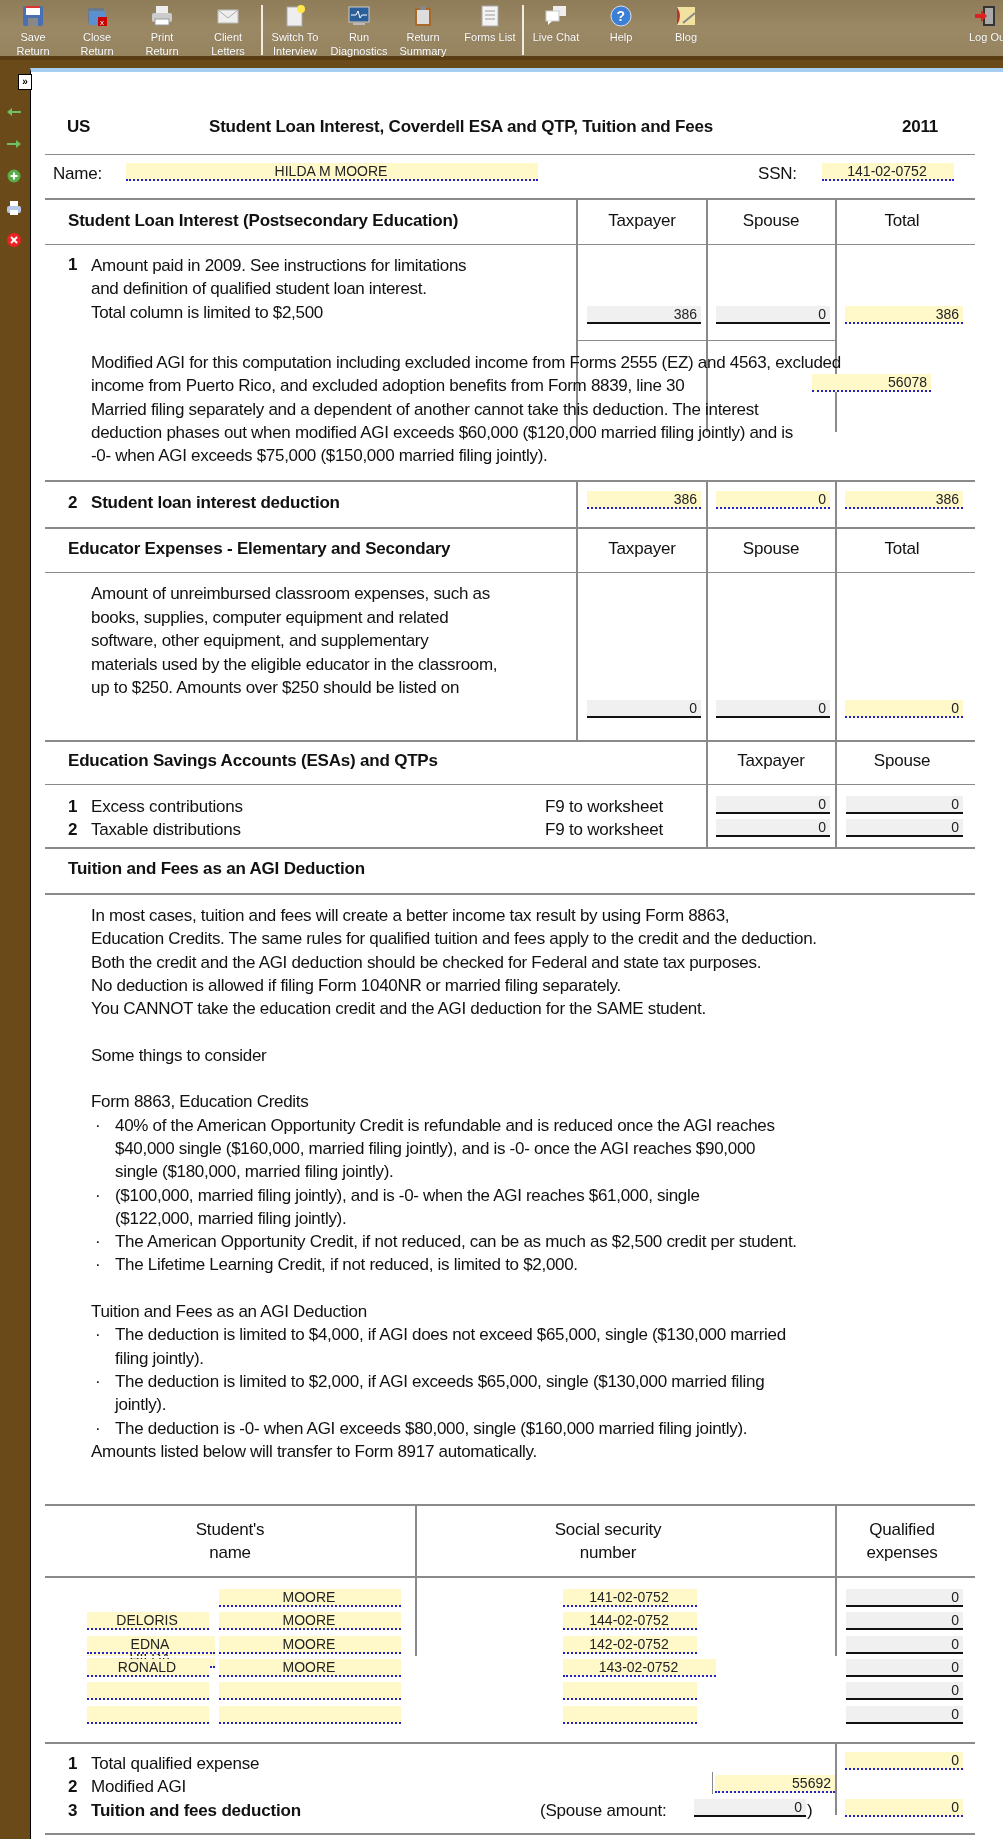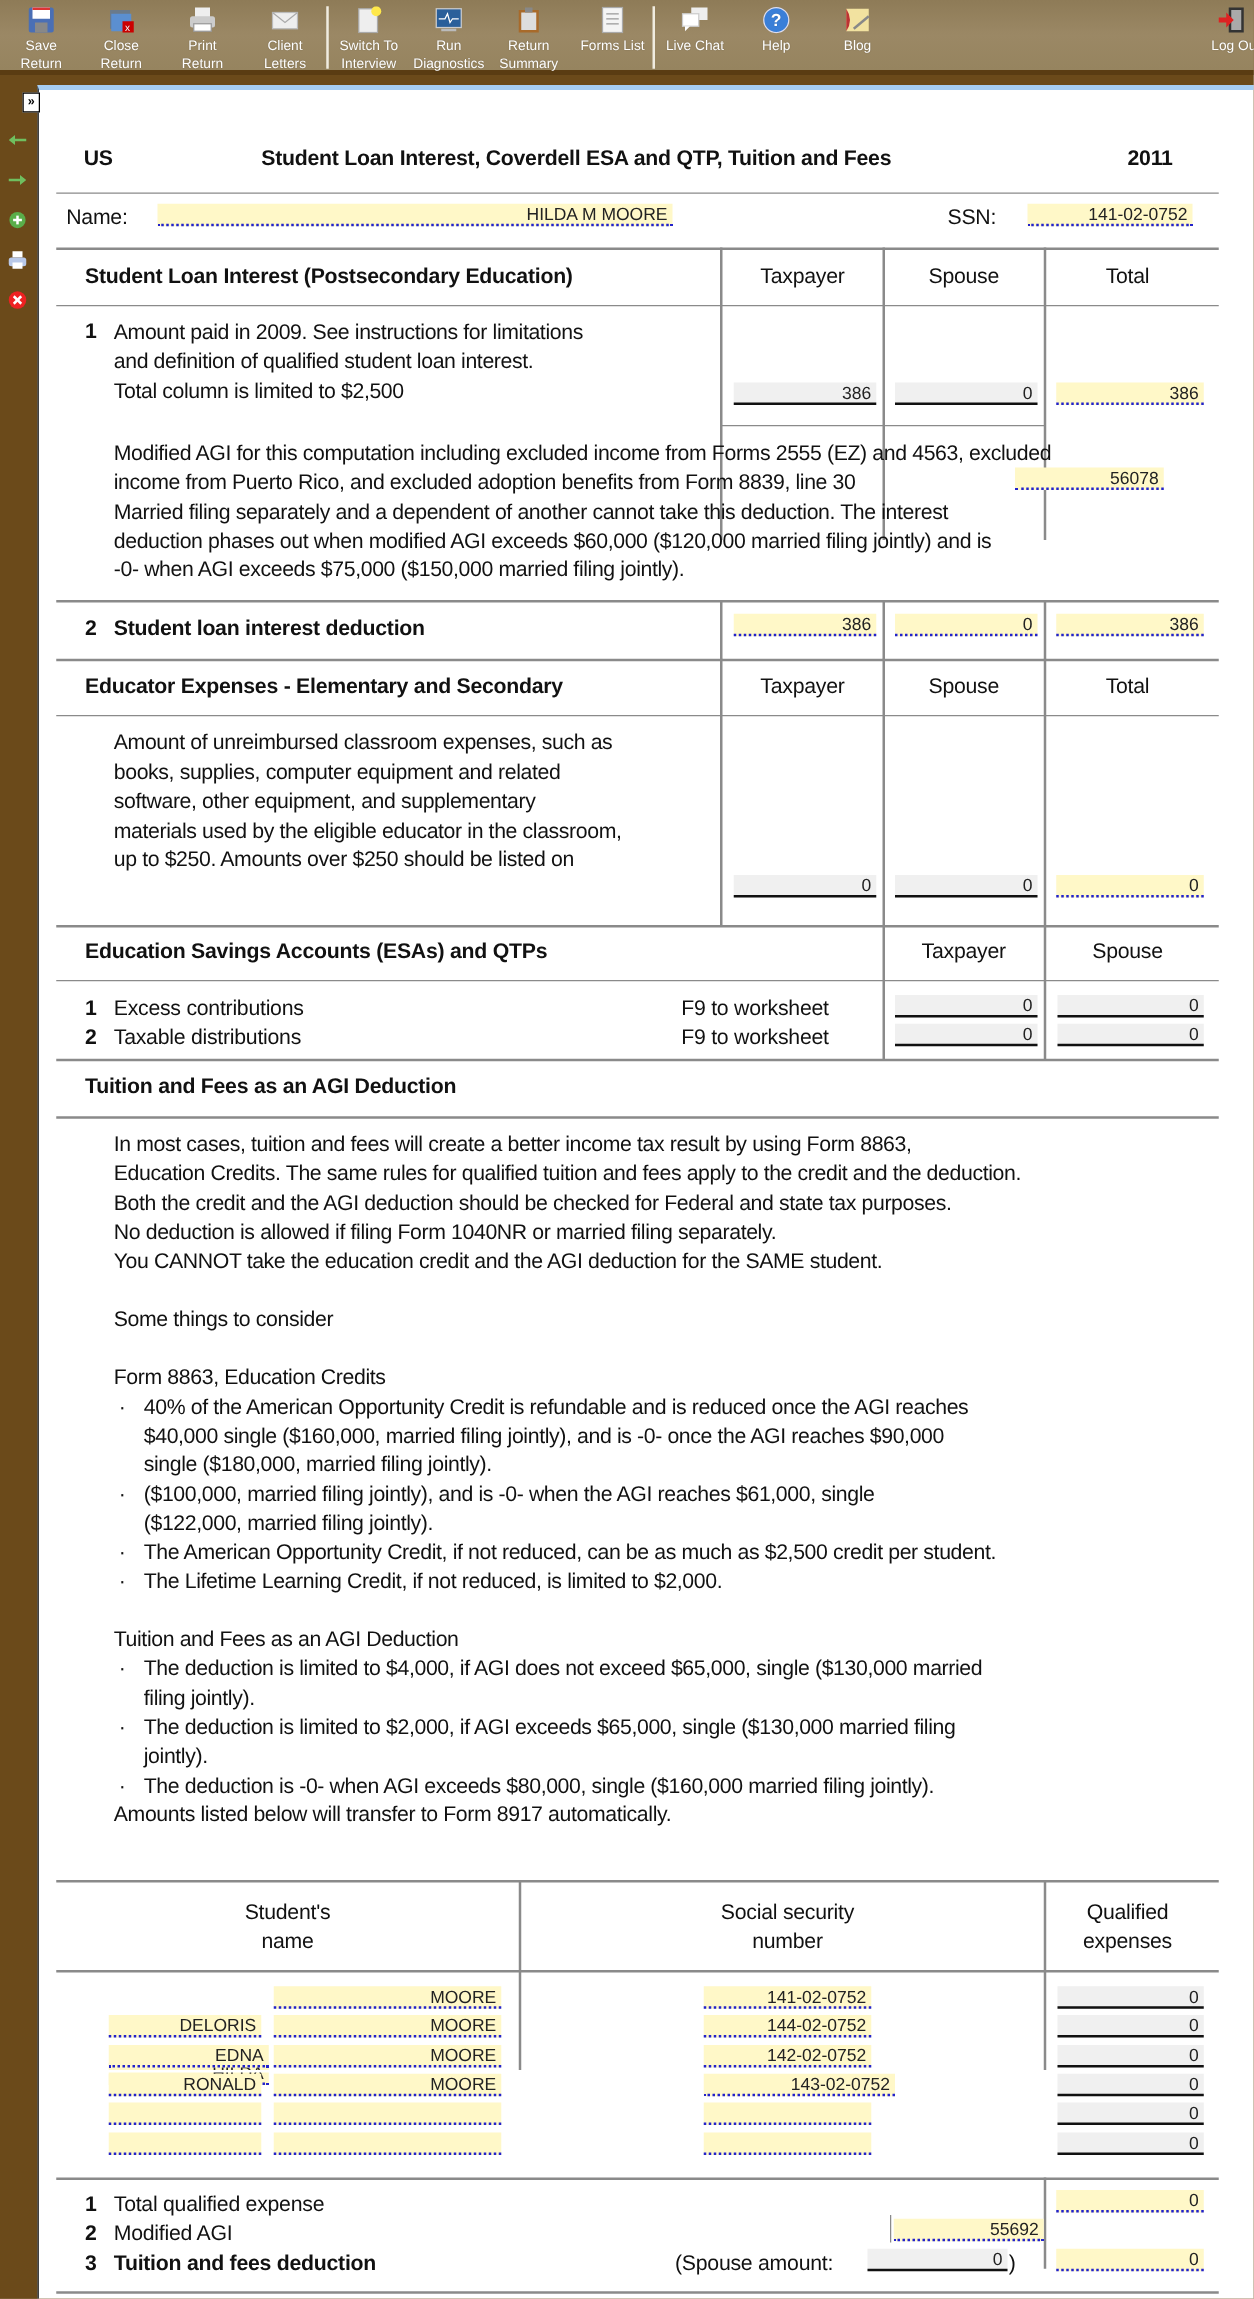--- a/index.html
+++ b/index.html
@@ -26,21 +26,21 @@
   .hr { position: absolute; left: 14px; width: 930px; height: 2px; background: #8a8a8a; }
   .hr.thin { height: 1px; }
   .vr { position: absolute; width: 2px; background: #8a8a8a; }
   .txt { position: absolute; font-size: 17px; color: #111; white-space: nowrap; letter-spacing: -0.2px; }
   .b { font-weight: bold; }
   .ctr { text-align: center; }
 
   .fld { position: absolute; height: 18px; font-size: 14px; text-align: right; padding-right: 4px; line-height: 17px; color: #222; }
   .fld.y { background: #fff8c8; border-bottom: 2px dotted #2222cc; }
   .fld.g { background: #f0f0f0; border-bottom: 2px solid #111; }
-  .fld.l { text-align: right; padding-left: 2px; }
+  .fld.l { text-align: center; padding-left: 2px; }
 
   .para { position: absolute; font-size: 17px; line-height: 23.3px; color: #111; letter-spacing: -0.3px; }
   .bullet { position: relative; padding-left: 24px; }
   .bullet .dot { position: absolute; left: 4px; top: 0; }
 </style>
 </head>
 <body>
 
 <div class="toolbar">
   <div class="tb-btn" style="left:2px">
@@ -312,21 +312,21 @@
     <div>Amounts listed below will transfer to Form 8917 automatically.</div>
   </div>
   <div class="hr" style="top:1432px"></div>
 
   <div class="vr" style="left:384px;top:1432px;height:152px"></div>
   <div class="vr" style="left:804px;top:1432px;height:152px"></div>
   <div class="txt ctr" style="left:14px;top:1446px;width:370px;line-height:23px">
     <div>Student's</div>
       <div>name</div>
     </div>
-  <div class="txt ctr" style="left:386px;top:1446px;width:426px;line-height:23px">
+  <div class="txt ctr" style="left:364px;top:1446px;width:426px;line-height:23px">
     <div>Social security</div>
       <div>number</div>
     </div>
   <div class="txt ctr" style="left:806px;top:1446px;width:130px;line-height:23px">
     <div>Qualified</div>
       <div>expenses</div>
     </div>
   <div class="hr" style="top:1504px"></div>
 
   <div id="student-rows">

